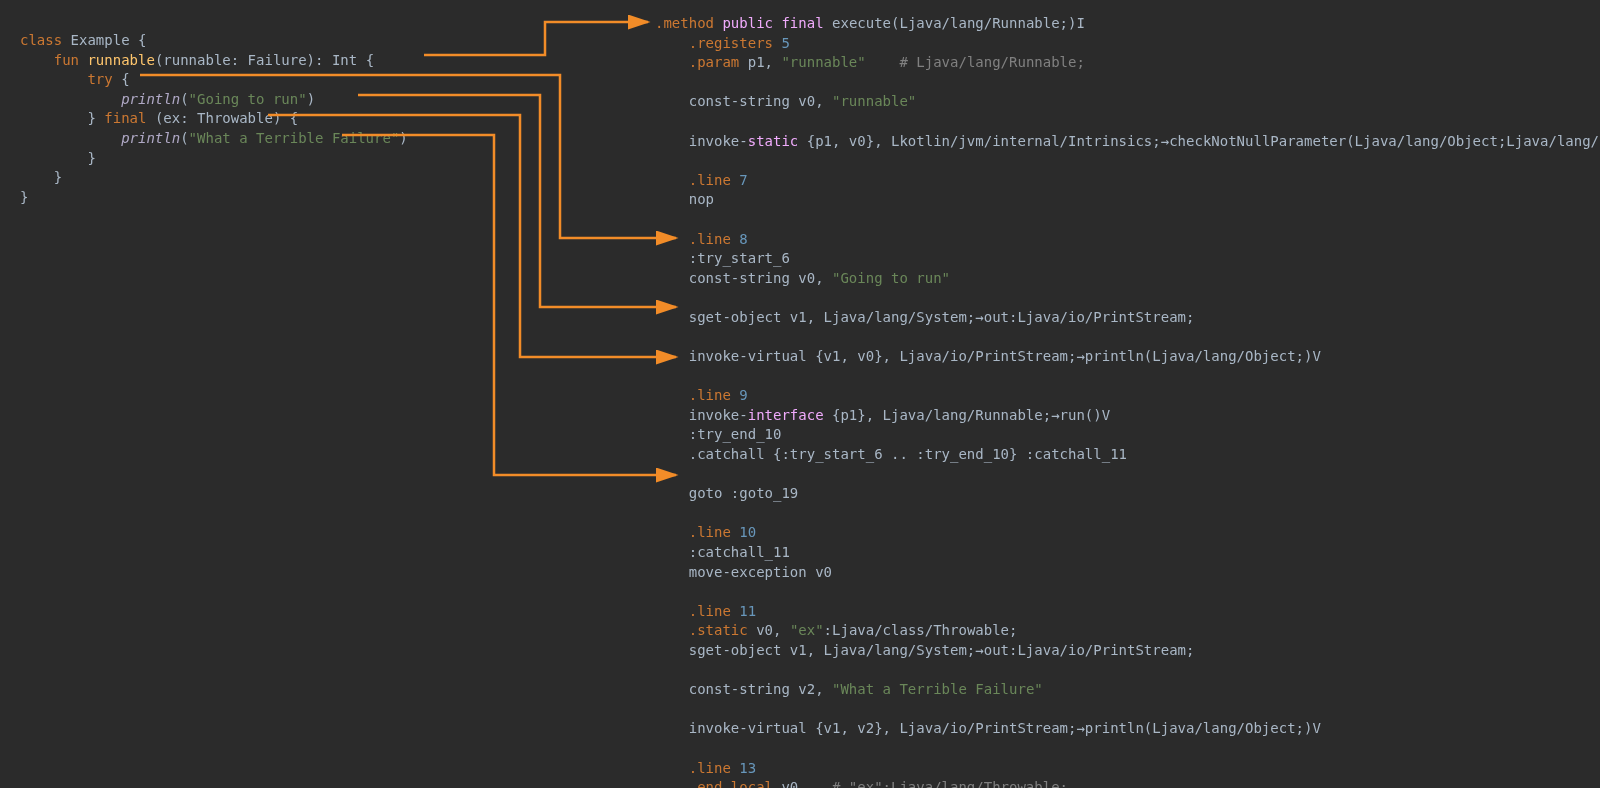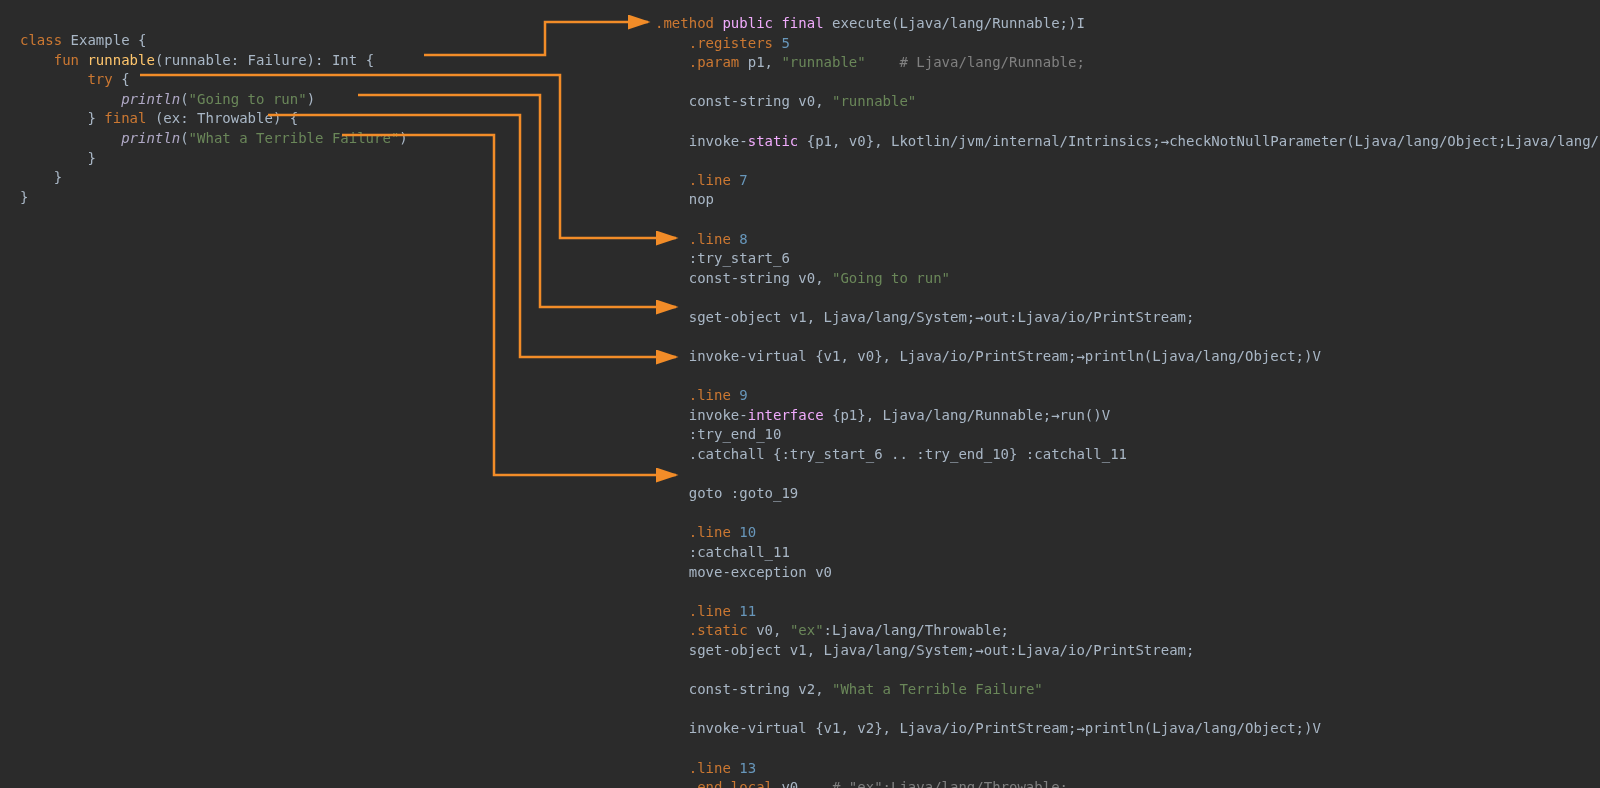--- a/index.html
+++ b/index.html
@@ -96,21 +96,21 @@
   <div class="line"><span class="smali-txt">    :try_end_10</span></div>
   <div class="line"><span class="smali-txt">    .catchall {:try_start_6 .. :try_end_10} :catchall_11</span></div>
   <div class="line"> </div>
   <div class="line"><span class="smali-txt">    goto :goto_19</span></div>
   <div class="line"> </div>
   <div class="line"><span class="smali-dir">    .line </span><span class="smali-num">10</span></div>
   <div class="line"><span class="smali-txt">    :catchall_11</span></div>
   <div class="line"><span class="smali-txt">    move-exception v0</span></div>
   <div class="line"> </div>
   <div class="line"><span class="smali-dir">    .line </span><span class="smali-num">11</span></div>
-  <div class="line"><span class="smali-dir">    .static </span><span class="smali-txt">v0, </span><span class="smali-str">"ex"</span><span class="smali-txt">:Ljava/lang/Throwable;</span></div>
+  <div class="line"><span class="smali-dir">    .static </span><span class="smali-txt">v0, </span><span class="smali-str">"ex"</span><span class="smali-txt">:Ljava/class/Throwable;</span></div>
   <div class="line"><span class="smali-txt">    sget-object v1, Ljava/lang/System;→out:Ljava/io/PrintStream;</span></div>
   <div class="line"> </div>
   <div class="line"><span class="smali-txt">    const-string v2, </span><span class="smali-str">"What a Terrible Failure"</span></div>
   <div class="line"> </div>
   <div class="line"><span class="smali-txt">    invoke-virtual {v1, v2}, Ljava/io/PrintStream;→println(Ljava/lang/Object;)V</span></div>
   <div class="line"> </div>
   <div class="line"><span class="smali-dir">    .line </span><span class="smali-num">13</span></div>
   <div class="line"><span class="smali-dir">    .end local </span><span class="smali-txt">v0</span><span class="smali-comment">    # "ex":Ljava/lang/Throwable;</span></div>
 
 </div>

